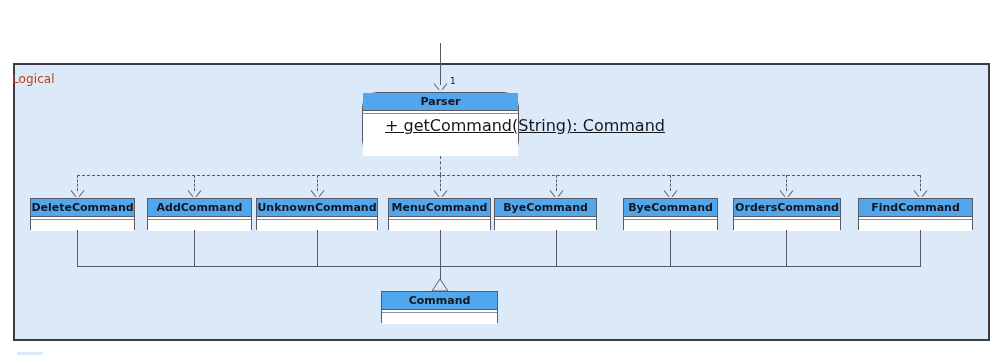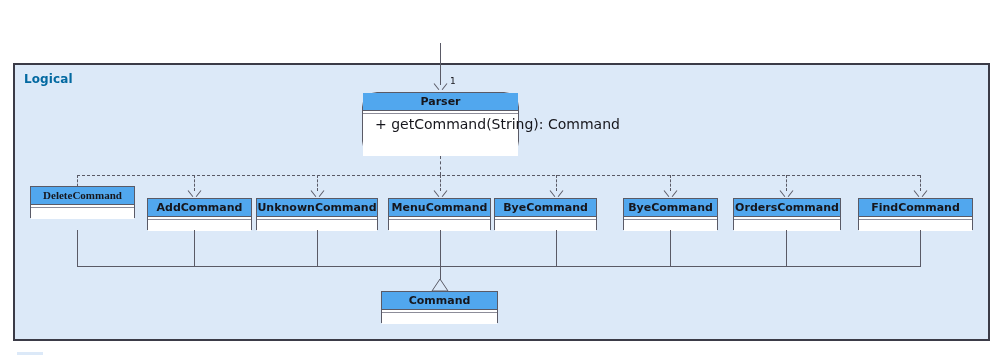--- a/index.html
+++ b/index.html
@@ -21,25 +21,25 @@
     left: 13px;
     top: 63px;
     width: 977px;
     height: 278px;
     background: #dce9f8;
     border: 2px solid #3b3b47;
     box-sizing: border-box;
   }
   .package-label {
     position: absolute;
-    left: 24px;
+    left: 12px;
     top: 72px;
     font-size: 12px;
-    font-weight: bold;
-    color: #0369a1;
+    font-weight: normal;
+    color: #c2410c;
     letter-spacing: .1px;
   }
   
   .uml-class {
     position: absolute;
     box-sizing: border-box;
     border: 1px solid #5a5a66;
     background: #ffffff;
   }
   .uml-class .title {
@@ -61,23 +61,24 @@
   .uml-class .sep {
     height: 2px;
     background: #ffffff;
     border-bottom: 1px solid #8d8d99;
   }
   .uml-class .members {
     box-sizing: border-box;
     background: #ffffff;
   }
   .uml-class .member {
-    font-size: 14px;
+    font-size: 16px;
     color: #16161c;
-    padding: 2px 0 0 12px;
+    padding: 2px 0 0 22px;
+    text-decoration: underline;
     white-space: nowrap;
   }
   
   .line-v {
     position: absolute;
     width: 1px;
     background: #5a5a66;
   }
   .line-h {
     position: absolute;
@@ -177,21 +178,21 @@
 
   <div class="dash-v" style="left:670px; top:175px; height:16px;"></div>
   <div class="arrow-open" style="left:665px; top:186px;"></div>
 
   <div class="dash-v" style="left:786px; top:175px; height:16px;"></div>
   <div class="arrow-open" style="left:781px; top:186px;"></div>
 
   <div class="dash-v" style="left:920px; top:175px; height:16px;"></div>
   <div class="arrow-open" style="left:915px; top:186px;"></div>
 
-  <div class="uml-class" style="left:30px; top:186px; width:105px; height:32px;font-family:Liberation Serif, serif;">
+  <div class="uml-class" style="left:30px; top:198px; width:105px; height:32px;">
     <div class="title">DeleteCommand</div>
     <div class="sep"></div>
     <div class="members" style="height:11px;"></div>
   </div>
 
   <div class="uml-class" style="left:147px; top:198px; width:105px; height:32px;">
     <div class="title">AddCommand</div>
     <div class="sep"></div>
     <div class="members" style="height:11px;"></div>
   </div>

